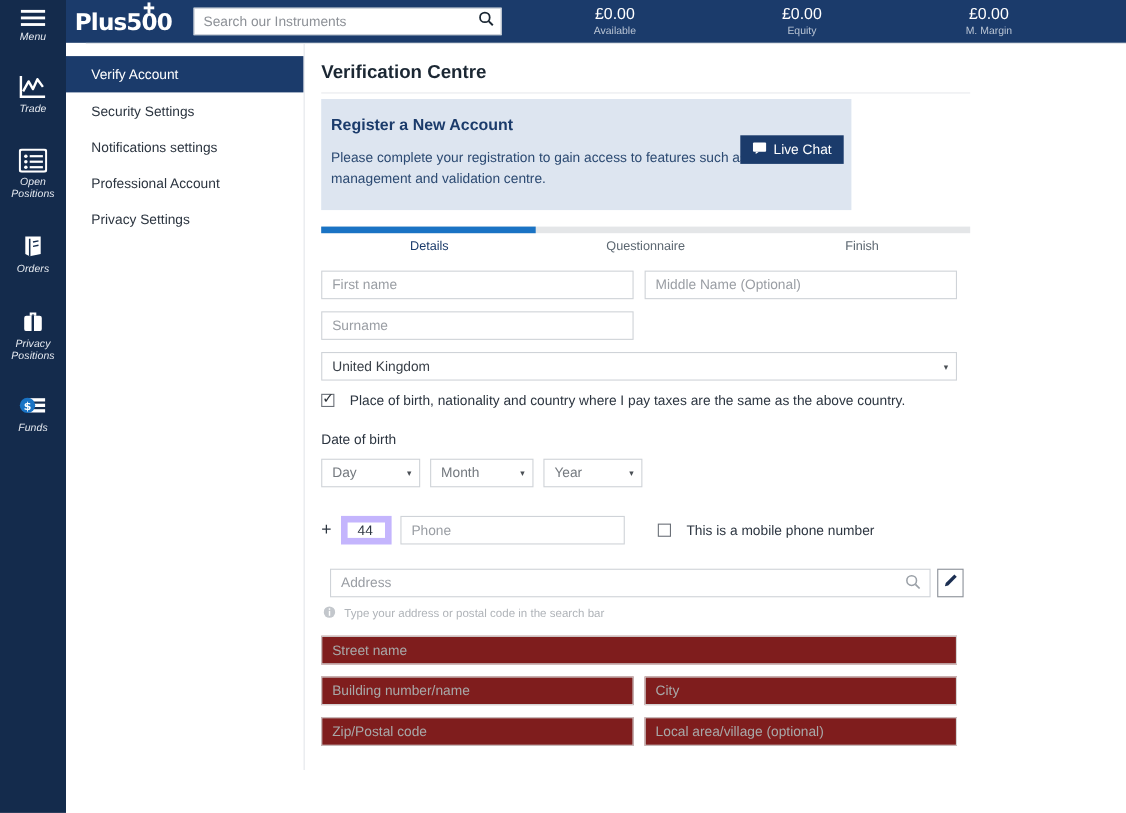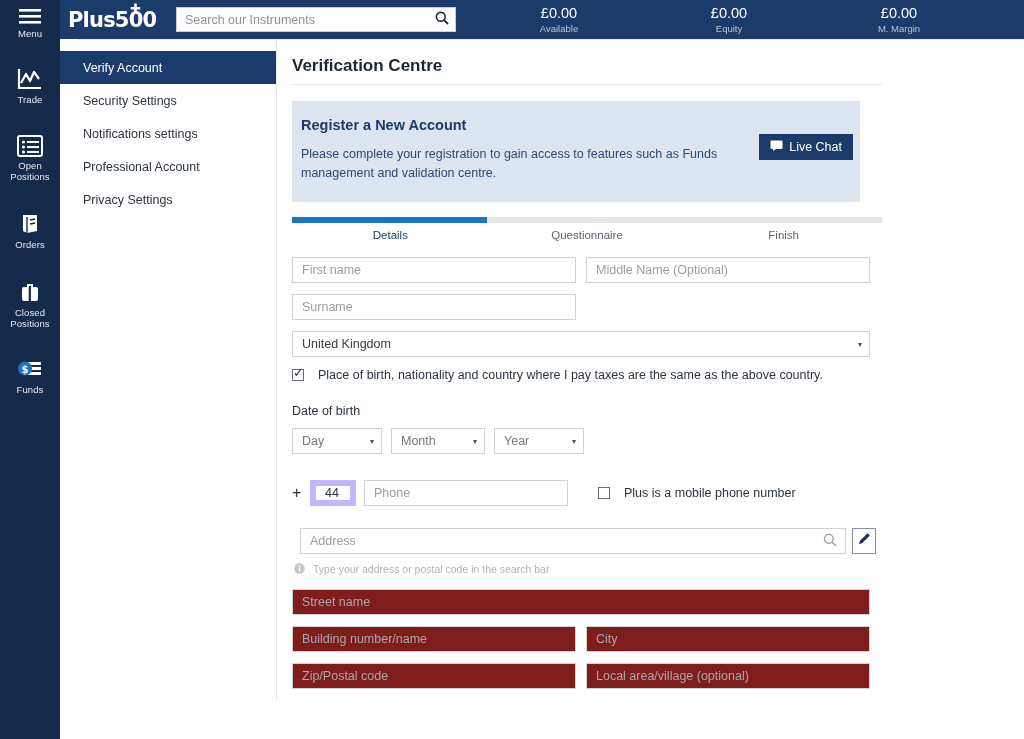--- a/index.html
+++ b/index.html
@@ -18,21 +18,21 @@
     display: flex; flex-direction: column; align-items: center;
   }
   .rail-item {
     width: 60px; padding-top: 6px; padding-bottom: 4px;
     display: flex; flex-direction: column; align-items: center;
     color: #f0f2f5; cursor: pointer;
   }
   .rail-item .ricon { display: block; line-height: 0; margin-bottom: 3px; }
   .rail-label {
     font-size: 9.5px; line-height: 11px; text-align: center;
-    color: #e6eaf0; letter-spacing: .1px;
+    color: #e6eaf0; letter-spacing: .1px; font-style: italic;
   }
   #rail-menu { padding-top: 8px; }
   #rail-trade { margin-top: 18px; }
   #rail-open { margin-top: 20px; }
   #rail-orders { margin-top: 20px; }
   #rail-closed { margin-top: 20px; }
   #rail-funds { margin-top: 20px; }
 
   
   .topbar {
@@ -86,21 +86,21 @@
 
   .content { flex: 1; padding-left: 15px; padding-top: 16px; }
   .content-title {
     font-size: 17px; font-weight: bold; color: #1b2733;
     padding-left: 0; padding-bottom: 8px;
   }
   .content-rule { height: 1px; background: #e8eaed; width: 590px; }
 
   
   .banner {
-    margin-top: 16px; width: 568px; height: 101px; background: #dde5f0;
+    margin-top: 5px; width: 482px; height: 101px; background: #dde5f0;
     position: relative; padding: 15px 18px 4px 9px;
   }
   .banner h3 { font-size: 14.5px; font-weight: bold; color: #1b3b6b; line-height: 18px; }
   .banner p {
     margin-top: 11px; font-size: 12.5px; color: #2c4a72;
     line-height: 19px; width: 430px;
   }
   .livechat {
     position: absolute; right: 7px; top: 33px;
     background: #1b3b6b; color: #ffffff;
@@ -244,21 +244,21 @@
 
     <div class="rail-item" id="rail-closed">
       <span class="ricon">
         <svg width="24" height="24" viewBox="0 0 24 24">
           <path d="M9 4 h6 v3 h-2 V6 h-2 v1 H9 Z" fill="#fff"></path>
           <rect x="4" y="7" width="16" height="14" rx="2" fill="#fff"></rect>
           <rect x="10.7" y="7" width="2.2" height="14" fill="#142b4c"></rect>
         </svg>
       </span>
       <span class="rail-label">
-        <span>Closed</span><br><span>Positions</span>
+        <span>Privacy</span><br><span>Positions</span>
       </span>
     </div>
 
     <div class="rail-item" id="rail-funds">
       <span class="ricon">
         <svg width="26" height="22" viewBox="0 0 26 22">
           <rect x="8" y="3" width="16" height="3" fill="#fff"></rect>
           <rect x="8" y="8" width="16" height="3" fill="#fff"></rect>
           <rect x="8" y="13" width="16" height="3" fill="#fff"></rect>
           <circle cx="8" cy="9.5" r="7" fill="#1a73c4"></circle>
@@ -391,21 +391,21 @@
               <span class="car">▾</span>
             </div>
           </div>
 
           <div class="phonerow">
             <span class="plus">+</span>
             <div class="ccode">44</div>
             <div class="fld phonefld">Phone</div>
             <div class="checkrow mobilecheck" style="margin-top:0">
               <span class="cbox"></span>
-              <span class="ctext">Plus is a mobile phone number</span>
+              <span class="ctext">This is a mobile phone number</span>
             </div>
           </div>
 
           <div class="addrrow">
             <div class="addrfld">
               <span class="av">Address</span>
               <span>
                 <svg width="14" height="14" viewBox="0 0 14 14">
                   <circle cx="5.8" cy="5.8" r="4.4" fill="none" stroke="#9aa0a7" stroke-width="1.4"></circle>
                   <path d="M9.2 9.2 L13 13" stroke="#9aa0a7" stroke-width="1.6"></path>

